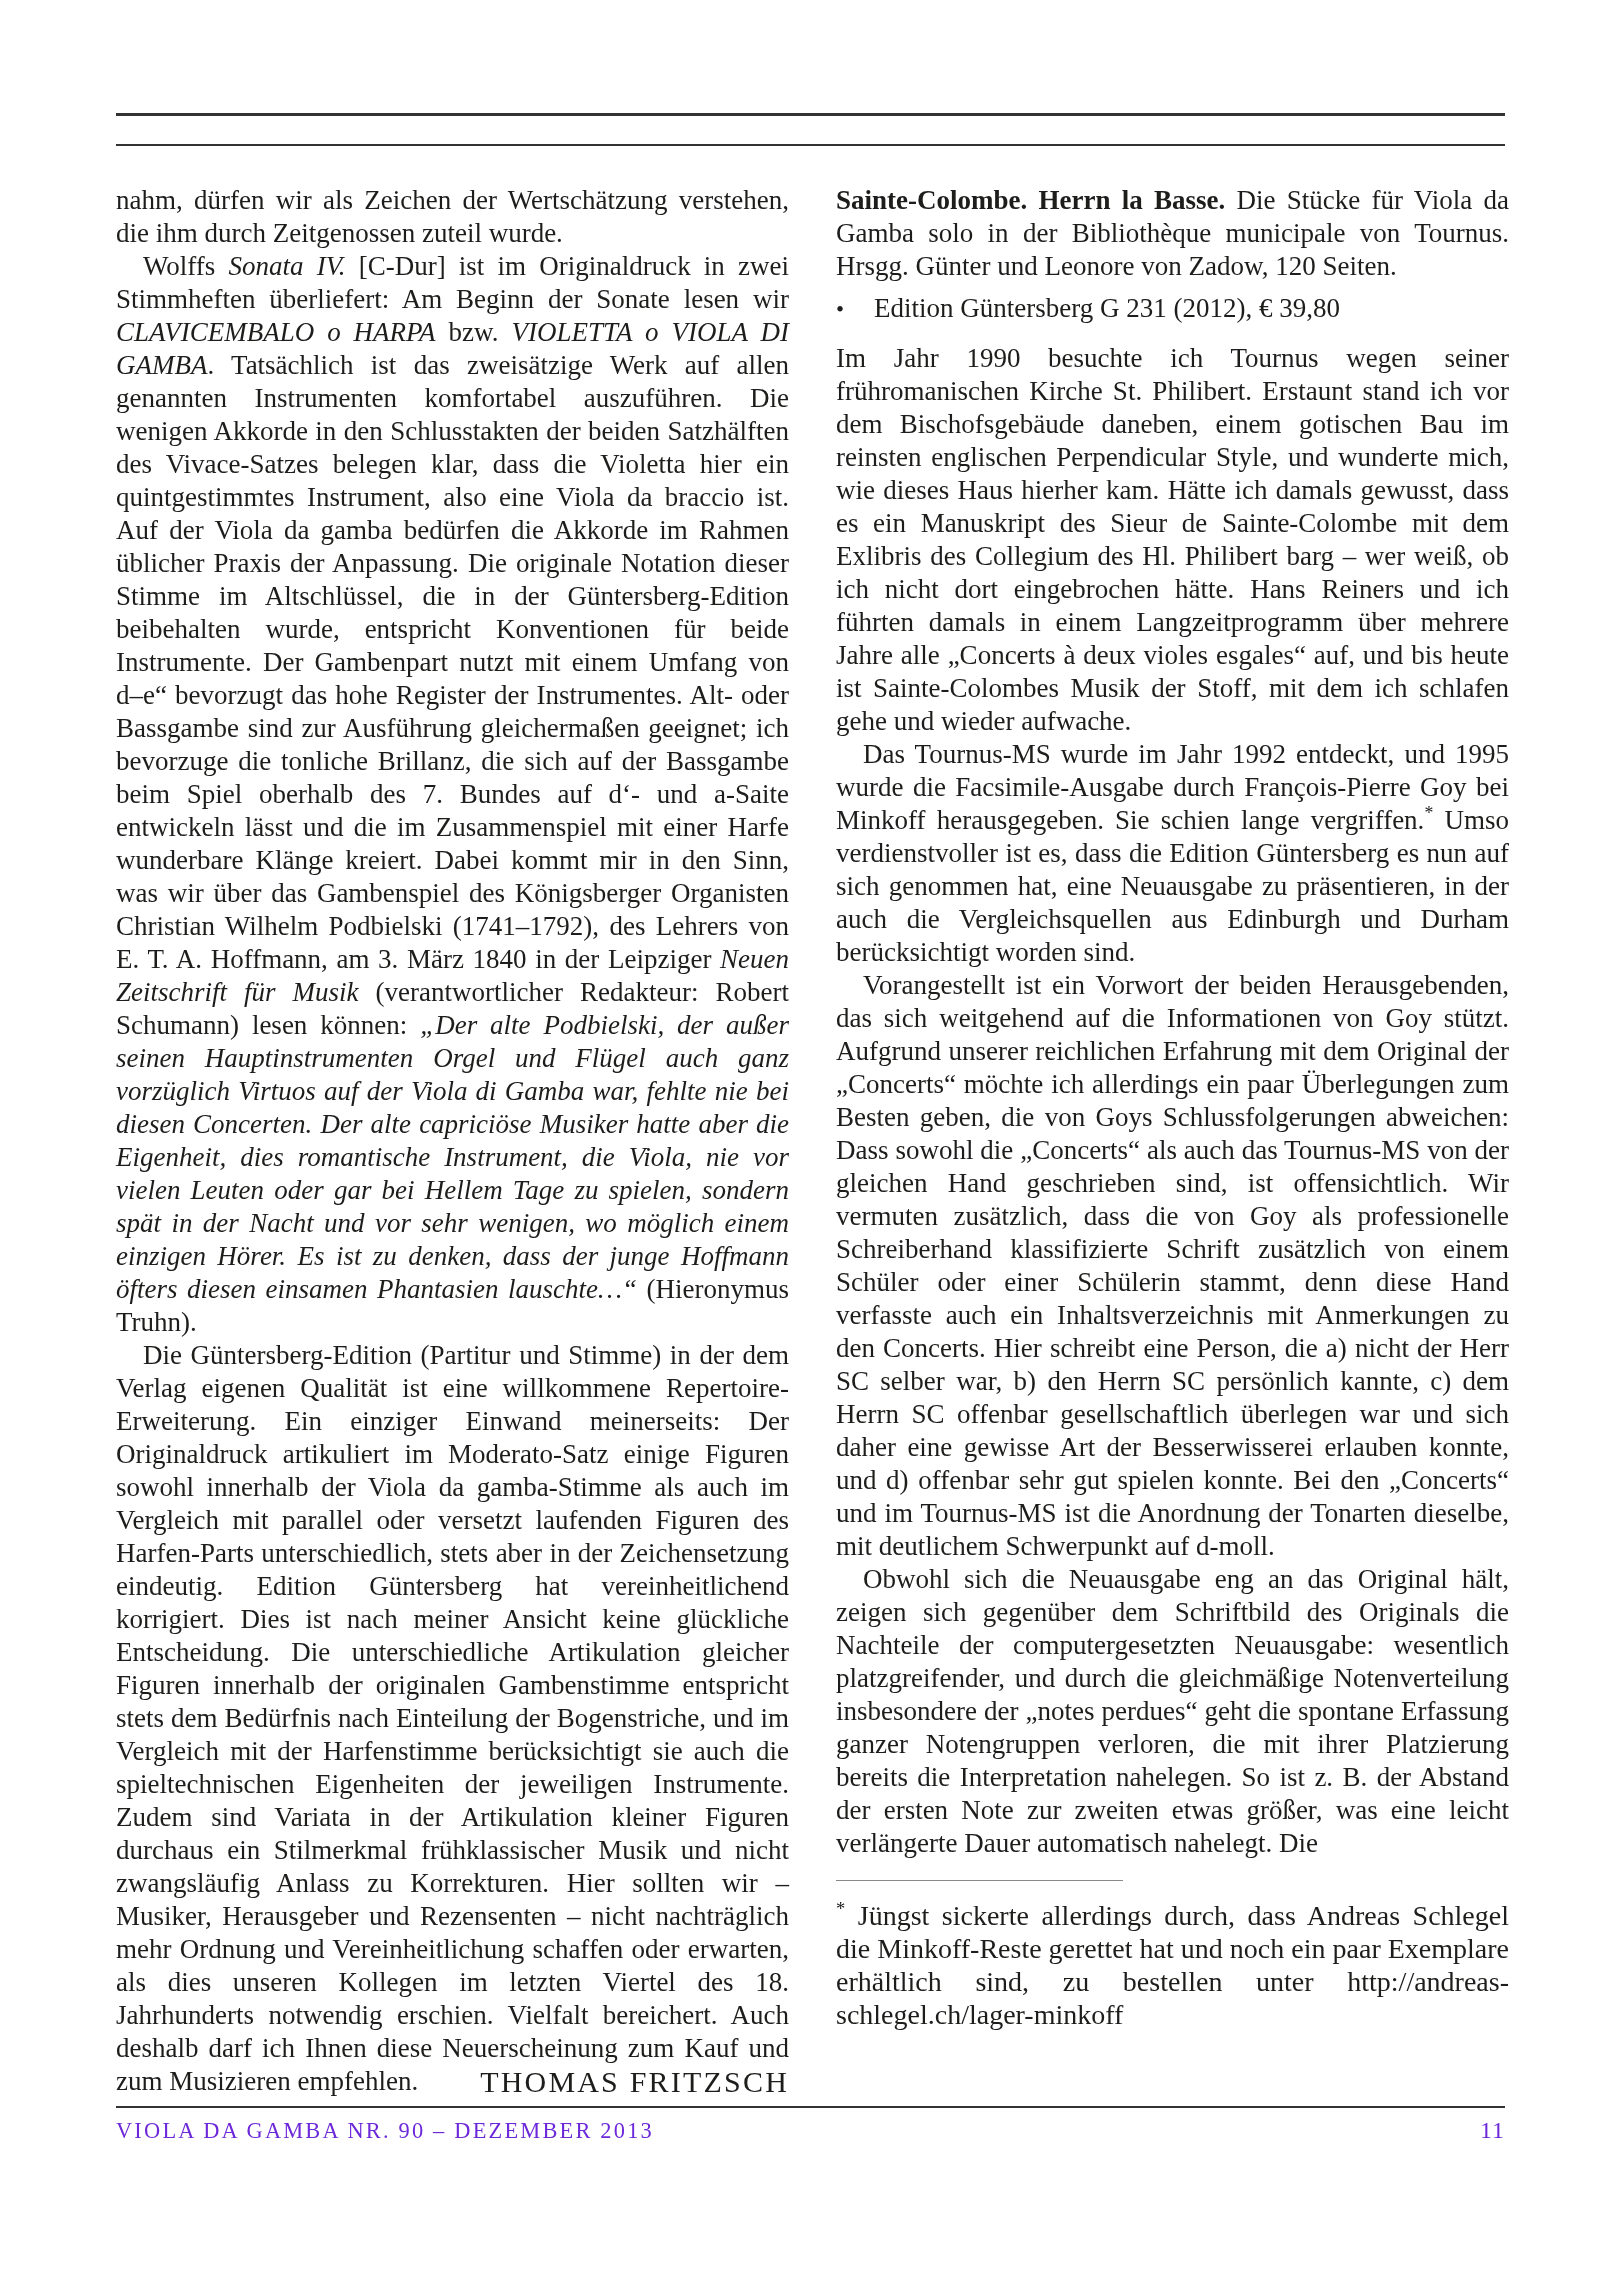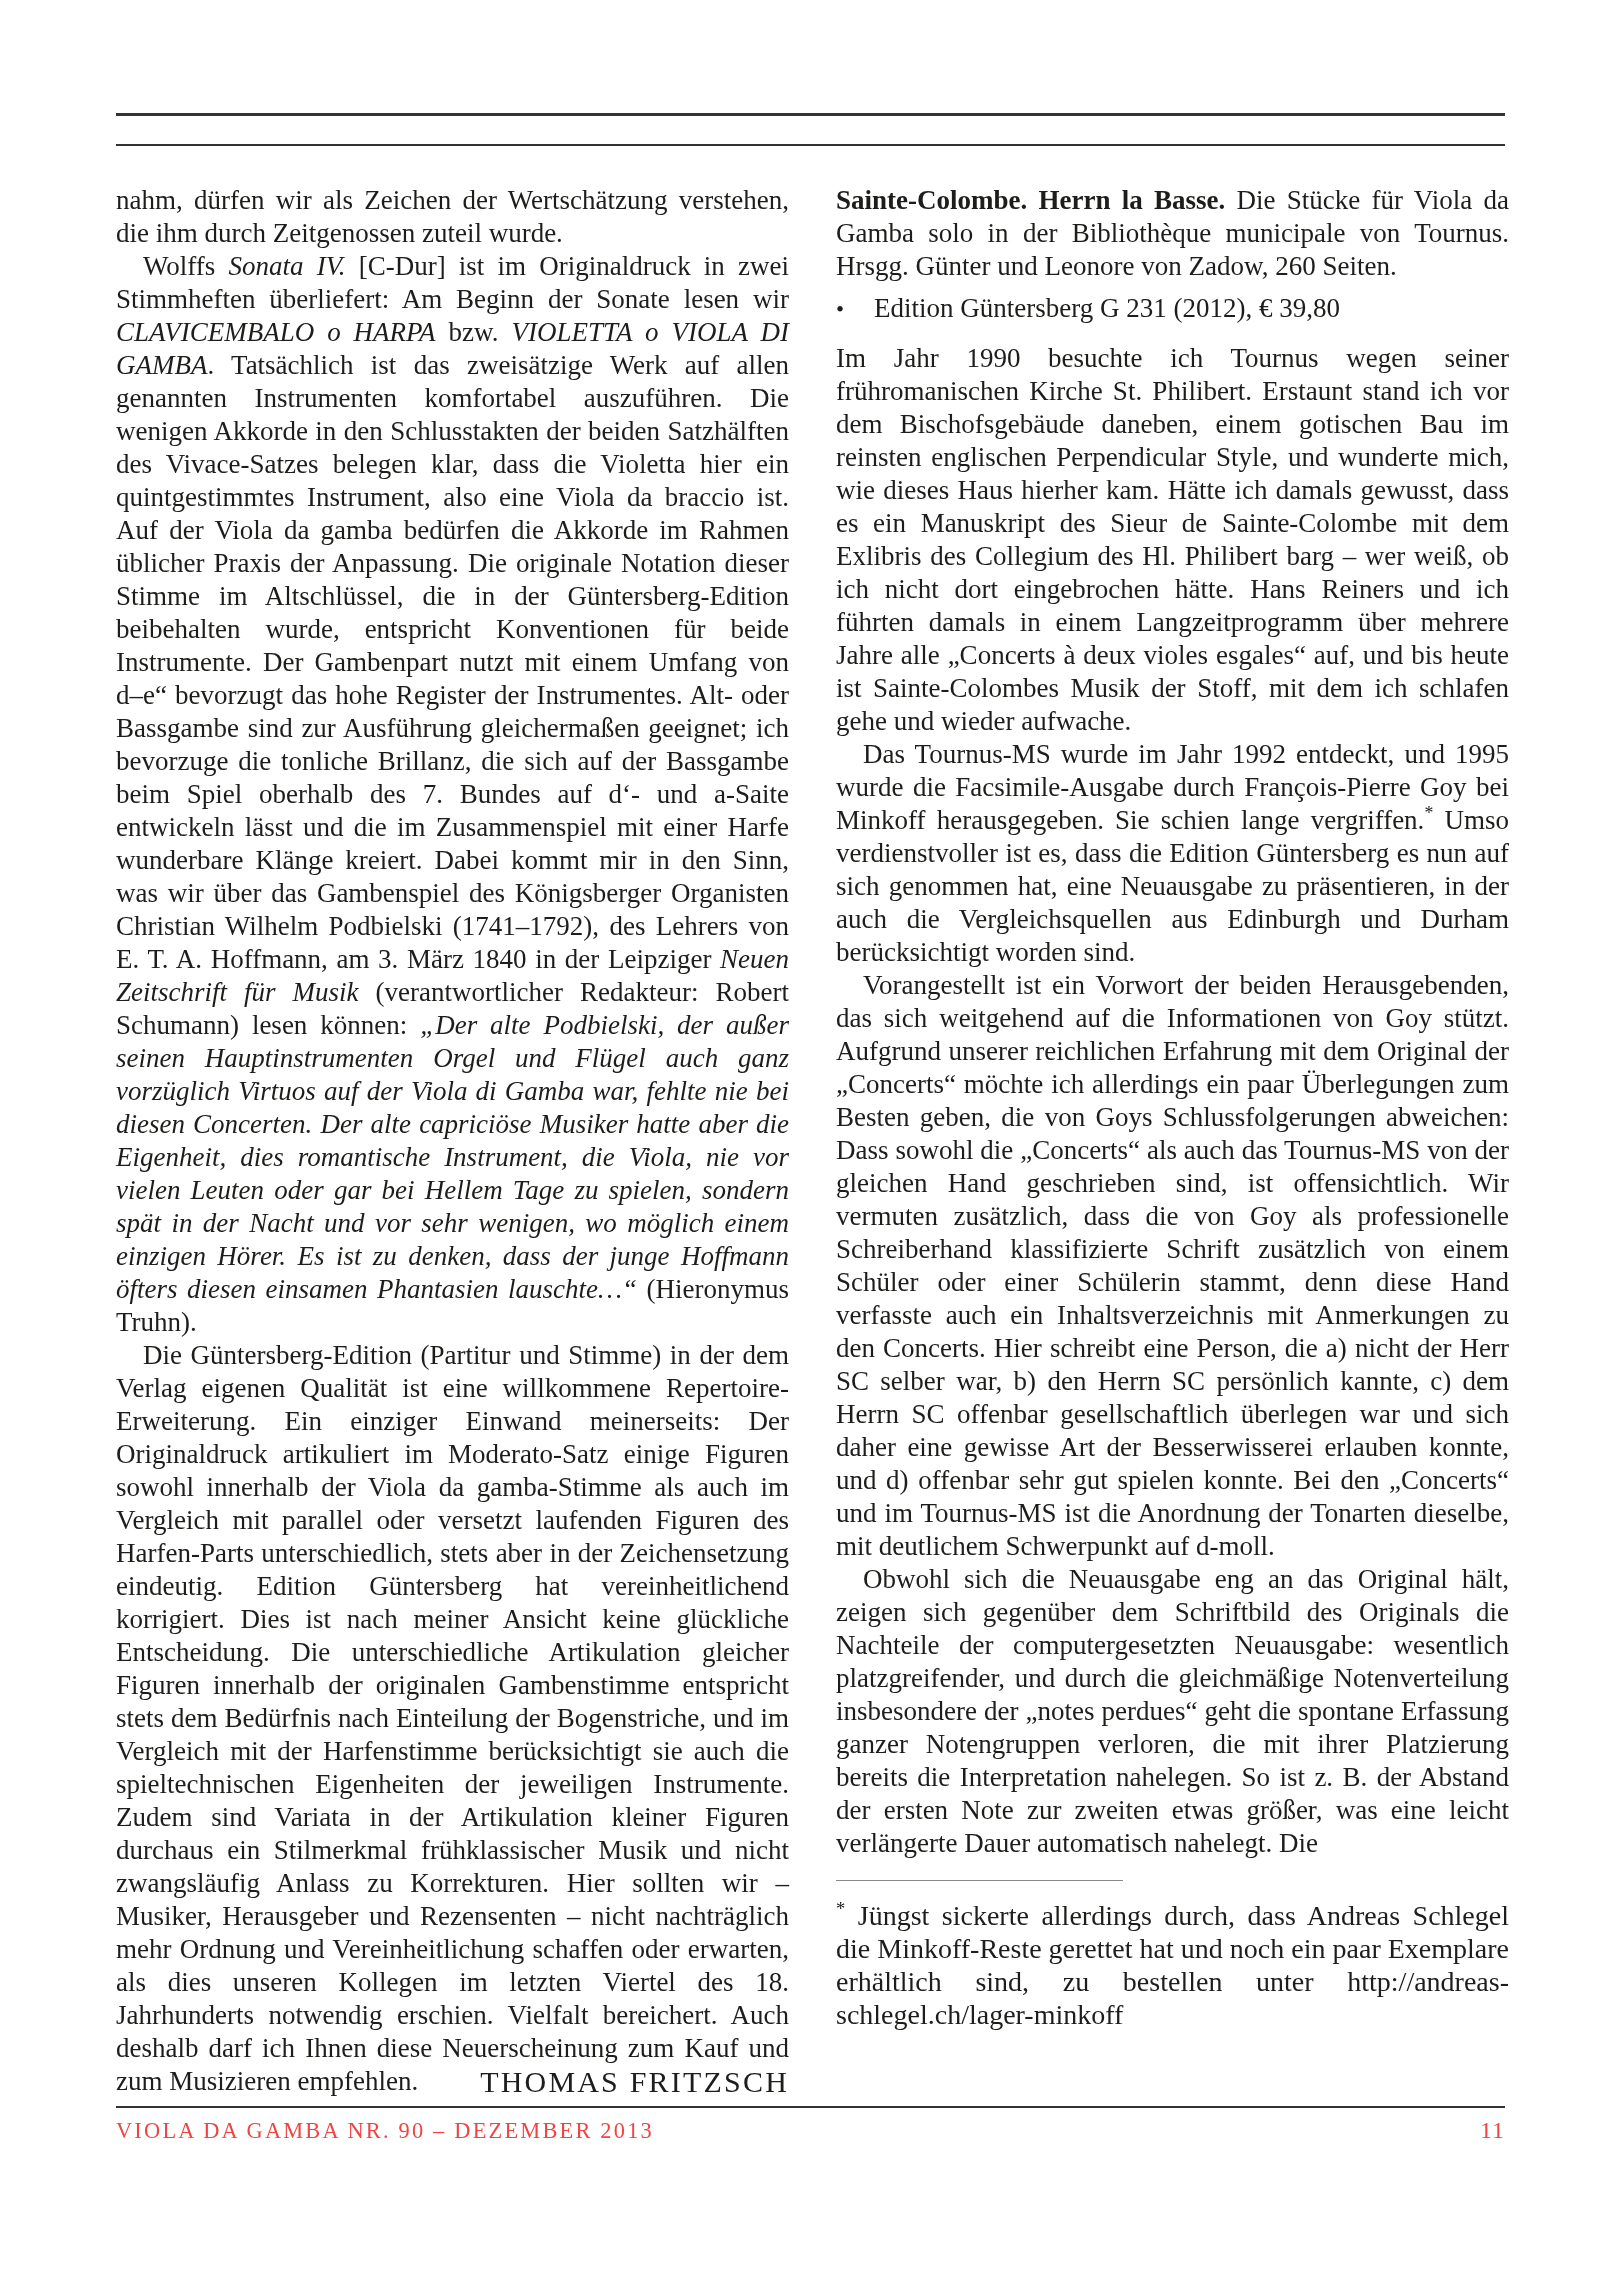--- a/index.html
+++ b/index.html
@@ -45,41 +45,41 @@
     width:287px;height:0;border-top:1.8px solid #888;
     margin-bottom:18px;
   }
   .footnote p{
     font-size:28px;line-height:33px;text-align:justify;margin:0;
   }
   .footer-rule{position:absolute;left:116px;width:1389px;top:2106px;height:1.8px;background:#333;}
   .footer{
     position:absolute;left:116px;width:1389px;top:2117px;
     display:flex;justify-content:space-between;align-items:baseline;
-    font-size:22.4px;letter-spacing:2.2px;color:#ef4444;
+    font-size:22.4px;letter-spacing:2.2px;color:#6d28d9;
   }
   .footer .pagenum{letter-spacing:0.9px;font-size:24px;}
 </style>
 </head>
 <body>
 
 <div class="page">
 
   <div class="hrule rule-top"></div>
   <div class="hrule rule-bottom"></div>
 
   <div class="columns">
     <div class="col" id="col-left">
         <p><span>nahm, dürfen wir als Zeichen der Wertschätzung verstehen, die ihm durch Zeitgenossen zuteil wurde.</span></p>
         <p class="indent"><span>Wolffs </span><span class="it">Sonata IV.</span><span> [C-Dur] ist im Originaldruck in zwei Stimmheften überliefert: Am Beginn der Sonate lesen wir </span><span class="it">CLAVICEMBALO o HARPA</span><span> bzw. </span><span class="it">VIOLETTA o VIOLA DI GAMBA</span><span>. Tatsächlich ist das zweisätzige Werk auf allen genannten Instrumenten komfortabel auszuführen. Die wenigen Akkorde in den Schlusstakten der beiden Satzhälften des Vivace-Satzes belegen klar, dass die Violetta hier ein quintgestimmtes Instrument, also eine Viola da braccio ist. Auf der Viola da gamba bedürfen die Akkorde im Rahmen üblicher Praxis der Anpassung. Die originale Notation dieser Stimme im Altschlüssel, die in der Güntersberg-Edition beibehalten wurde, entspricht Konventionen für beide Instrumente. Der Gambenpart nutzt mit einem Umfang von d–e“ bevorzugt das hohe Register der Instrumentes. Alt- oder Bassgambe sind zur Ausführung gleichermaßen geeignet; ich bevorzuge die tonliche Brillanz, die sich auf der Bassgambe beim Spiel oberhalb des 7. Bundes auf d‘- und a-Saite entwickeln lässt und die im Zusammenspiel mit einer Harfe wunderbare Klänge kreiert. Dabei kommt mir in den Sinn, was wir über das Gambenspiel des Königsberger Organisten Christian Wilhelm Podbielski (1741–1792), des Lehrers von E. T. A. Hoffmann, am 3. März 1840 in der Leipziger </span><span class="it">Neuen Zeitschrift für Musik</span><span> (verantwortlicher Redakteur: Robert Schumann) lesen können: </span><span class="it">„Der alte Podbielski, der außer seinen Hauptinstrumenten Orgel und Flügel auch ganz vorzüglich Virtuos auf der Viola di Gamba war, fehlte nie bei diesen Concerten. Der alte capriciöse Musiker hatte aber die Eigenheit, dies romantische Instrument, die Viola, nie vor vielen Leuten oder gar bei Hellem Tage zu spielen, sondern spät in der Nacht und vor sehr wenigen, wo möglich einem einzigen Hörer. Es ist zu denken, dass der junge Hoffmann öfters diesen einsamen Phantasien lauschte…“</span><span> (Hieronymus Truhn).</span></p>
         <p class="indent"><span>Die Güntersberg-Edition (Partitur und Stimme) in der dem Verlag eigenen Qualität ist eine willkommene Repertoire-Erweiterung. Ein einziger Einwand meinerseits: Der Originaldruck artikuliert im Moderato-Satz einige Figuren sowohl innerhalb der Viola da gamba-Stimme als auch im Vergleich mit parallel oder versetzt laufenden Figuren des Harfen-Parts unterschiedlich, stets aber in der Zeichensetzung eindeutig. Edition Güntersberg hat vereinheitlichend korrigiert. Dies ist nach meiner Ansicht keine glückliche Entscheidung. Die unterschiedliche Artikulation gleicher Figuren innerhalb der originalen Gambenstimme entspricht stets dem Bedürfnis nach Einteilung der Bogenstriche, und im Vergleich mit der Harfenstimme berücksichtigt sie auch die spieltechnischen Eigenheiten der jeweiligen Instrumente. Zudem sind Variata in der Artikulation kleiner Figuren durchaus ein Stilmerkmal frühklassischer Musik und nicht zwangsläufig Anlass zu Korrekturen. Hier sollten wir – Musiker, Herausgeber und Rezensenten – nicht nachträglich mehr Ordnung und Vereinheitlichung schaffen oder erwarten, als dies unseren Kollegen im letzten Viertel des 18. Jahrhunderts notwendig erschien. Vielfalt bereichert. Auch deshalb darf ich Ihnen diese Neuerscheinung zum Kauf und zum Musizieren empfehlen. </span><span class="sig">THOMAS FRITZSCH</span></p>
       </div>
     <div class="col" id="col-right">
 
-    <p><span class="bd">Sainte-Colombe. Herrn la Basse.</span><span> Die Stücke für Viola da Gamba solo in der Bibliothèque municipale von Tournus. Hrsgg. Günter und Leonore von Zadow, 260 Seiten.</span></p>
+    <p><span class="bd">Sainte-Colombe. Herrn la Basse.</span><span> Die Stücke für Viola da Gamba solo in der Bibliothèque municipale von Tournus. Hrsgg. Günter und Leonore von Zadow, 120 Seiten.</span></p>
         <div class="bullet-line">
           <span class="bullet-glyph">•</span>
           <span><span>Edition Güntersberg G 231 (2012), € 39,80</span></span>
         </div>
         <p><span>Im Jahr 1990 besuchte ich Tournus wegen seiner frühromanischen Kirche St. Philibert. Erstaunt stand ich vor dem Bischofsgebäude daneben, einem gotischen Bau im reinsten englischen Perpendicular Style, und wunderte mich, wie dieses Haus hierher kam. Hätte ich damals gewusst, dass es ein Manuskript des Sieur de Sainte-Colombe mit dem Exlibris des Collegium des Hl. Philibert barg – wer weiß, ob ich nicht dort eingebrochen hätte. Hans Reiners und ich führten damals in einem Langzeitprogramm über mehrere Jahre alle „Concerts à deux violes esgales“ auf, und bis heute ist Sainte-Colombes Musik der Stoff, mit dem ich schlafen gehe und wieder aufwache.</span></p>
         <p class="indent"><span>Das Tournus-MS wurde im Jahr 1992 entdeckt, und 1995 wurde die Facsimile-Ausgabe durch François-Pierre Goy bei Minkoff herausgegeben. Sie schien lange vergriffen.</span><span class="sup">*</span><span> Umso verdienstvoller ist es, dass die Edition Güntersberg es nun auf sich genommen hat, eine Neuausgabe zu präsentieren, in der auch die Vergleichsquellen aus Edinburgh und Durham berücksichtigt worden sind.</span></p>
         <p class="indent"><span>Vorangestellt ist ein Vorwort der beiden Herausgebenden, das sich weitgehend auf die Informationen von Goy stützt. Aufgrund unserer reichlichen Erfahrung mit dem Original der „Concerts“ möchte ich allerdings ein paar Überlegungen zum Besten geben, die von Goys Schlussfolgerungen abweichen: Dass sowohl die „Concerts“ als auch das Tournus-MS von der gleichen Hand geschrieben sind, ist offensichtlich. Wir vermuten zusätzlich, dass die von Goy als professionelle Schreiberhand klassifizierte Schrift zusätzlich von einem Schüler oder einer Schülerin stammt, denn diese Hand verfasste auch ein Inhaltsverzeichnis mit Anmerkungen zu den Concerts. Hier schreibt eine Person, die a) nicht der Herr SC selber war, b) den Herrn SC persönlich kannte, c) dem Herrn SC offenbar gesellschaftlich überlegen war und sich daher eine gewisse Art der Besserwisserei erlauben konnte, und d) offenbar sehr gut spielen konnte. Bei den „Concerts“ und im Tournus-MS ist die Anordnung der Tonarten dieselbe, mit deutlichem Schwerpunkt auf d-moll.</span></p>
         <p class="indent"><span>Obwohl sich die Neuausgabe eng an das Original hält, zeigen sich gegenüber dem Schriftbild des Originals die Nachteile der computergesetzten Neuausgabe: wesentlich platzgreifender, und durch die gleichmäßige Notenverteilung insbesondere der „notes perdues“ geht die spontane Erfassung ganzer Notengruppen verloren, die mit ihrer Platzierung bereits die Interpretation nahelegen. So ist z. B. der Abstand der ersten Note zur zweiten etwas größer, was eine leicht verlängerte Dauer automatisch nahelegt. Die</span></p>
         <div class="footnote">
           <div class="footnote-rule"></div>

